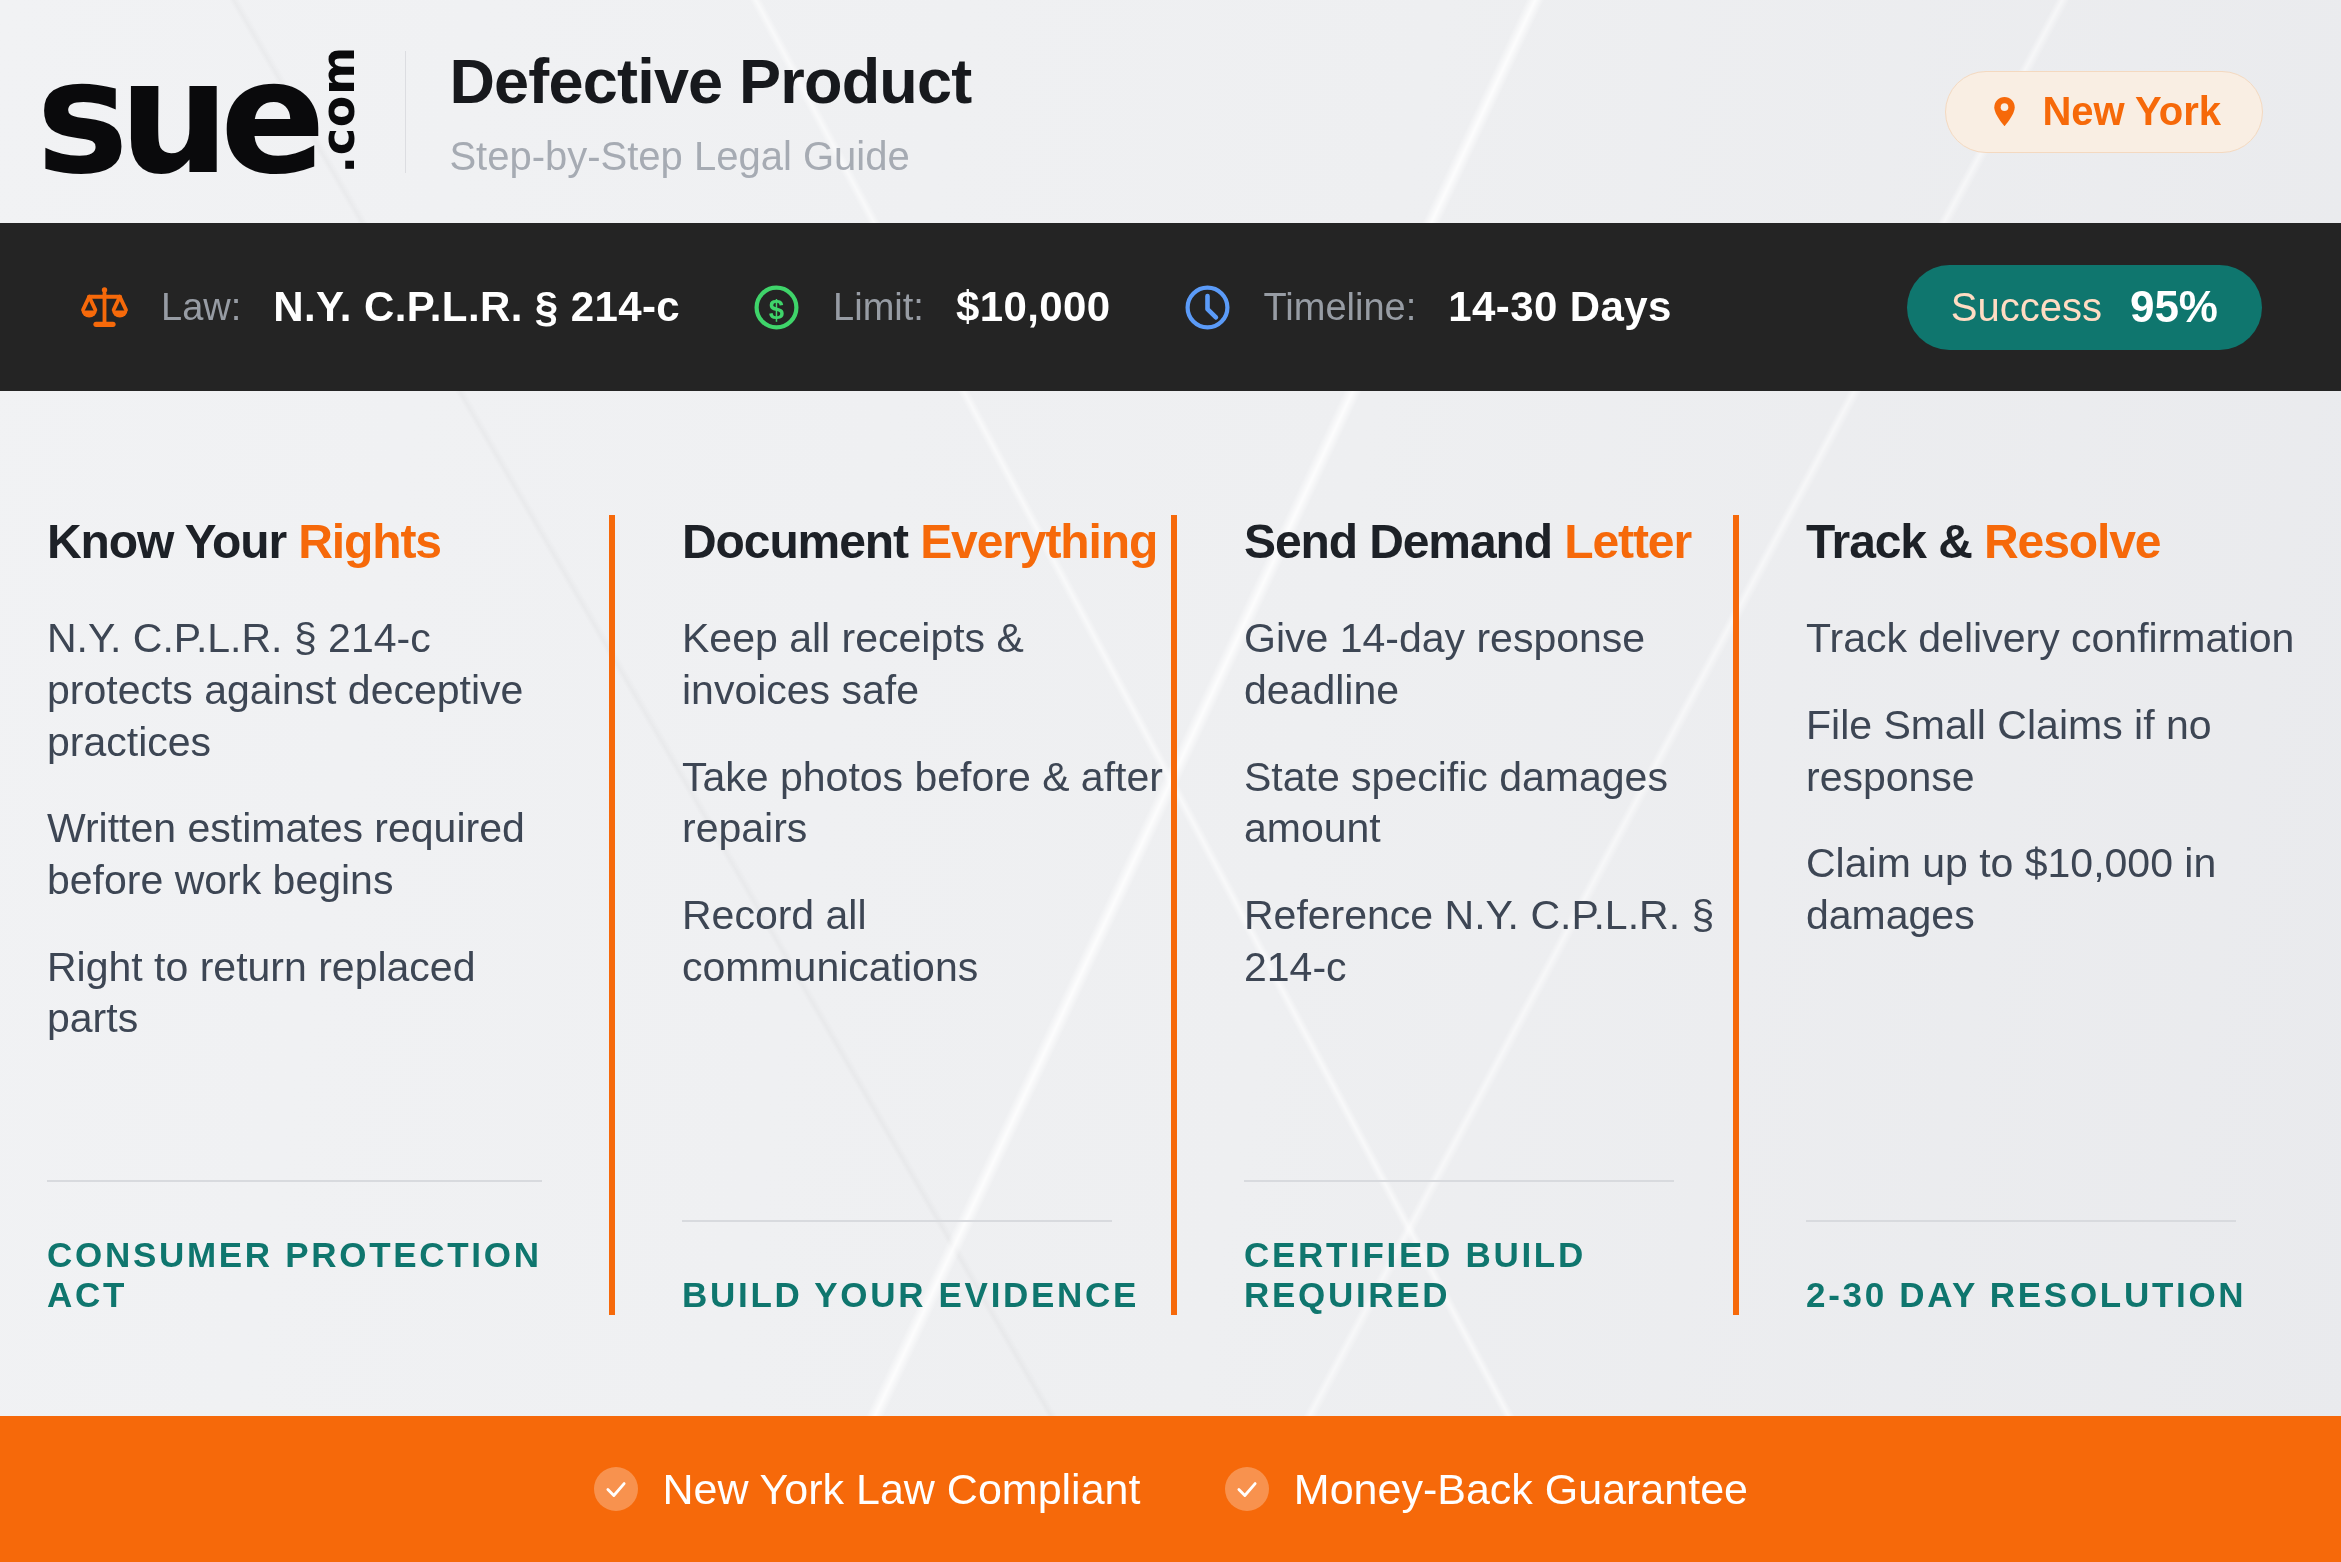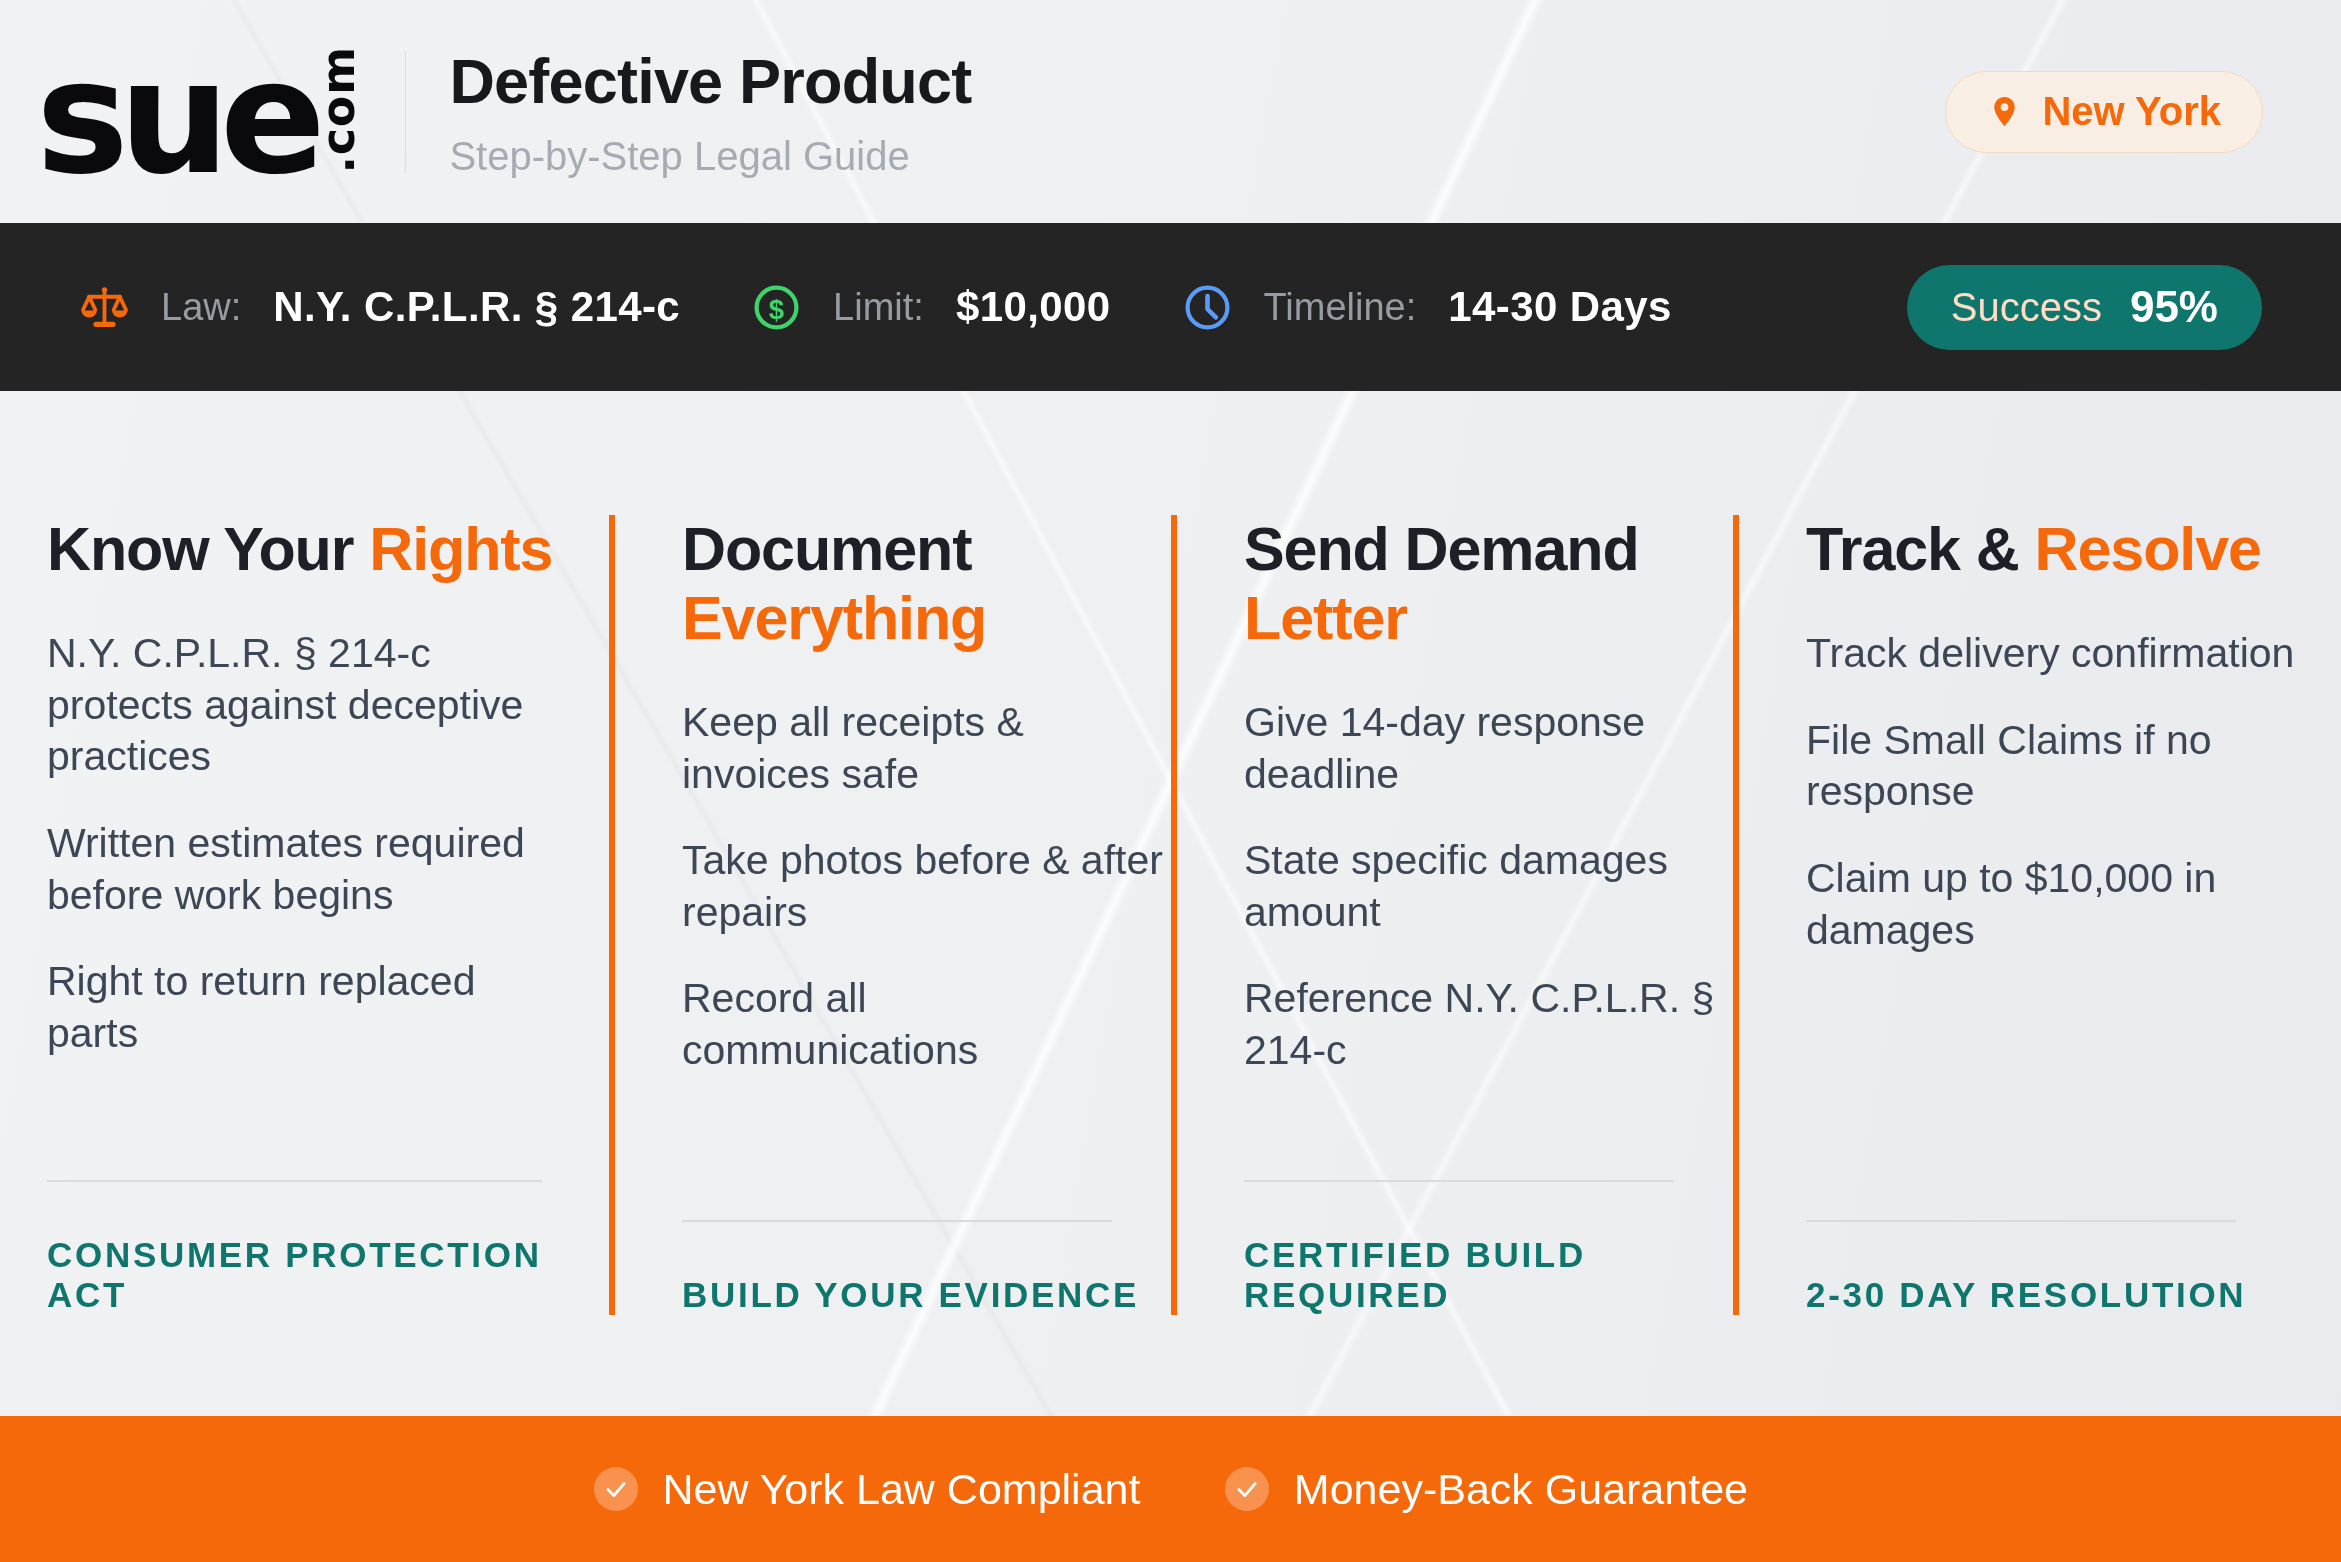--- a/index.html
+++ b/index.html
@@ -53,21 +53,21 @@
     display:flex; align-items:center; gap:28px; padding:0 44px;
   }
   .success-label { font-size:40px; color:#ffdcc3; }
   .success-value { font-size:44px; font-weight:700; color:#ffffff; }
 
   
   .main { padding:124px 47px 0; }
   .columns { display:grid; grid-template-columns:repeat(4,1fr); height:800px; }
   .col { display:flex; flex-direction:column; }
   .col + .col { border-left:6.9px solid #f6690a; padding-left:67px; }
-  .col h2 { font-size:61px; line-height:1.13; font-weight:700; letter-spacing:-1.1px; color:#1d2127; margin-bottom:44px; }
+  .col h2 { font-size:48px; line-height:1.13; font-weight:700; letter-spacing:-1.1px; color:#1d2127; margin-bottom:44px; }
   .col h2 .accent { color:#f6690a; }
   .col p { font-size:41px; line-height:1.26; color:#3d4654; margin-bottom:35px; max-width:507px; }
   .rule { margin-top:auto; border-top:2.3px solid #d8dade; width:88%; }
   .col-footer { margin-top:53px; font-size:35px; font-weight:700; letter-spacing:2.7px; color:#0f766e; }
 
   
   .bottom {
     height:146px; margin-top:101px; background:#f6690a;
     display:flex; align-items:center; justify-content:center; gap:85px;
   }

